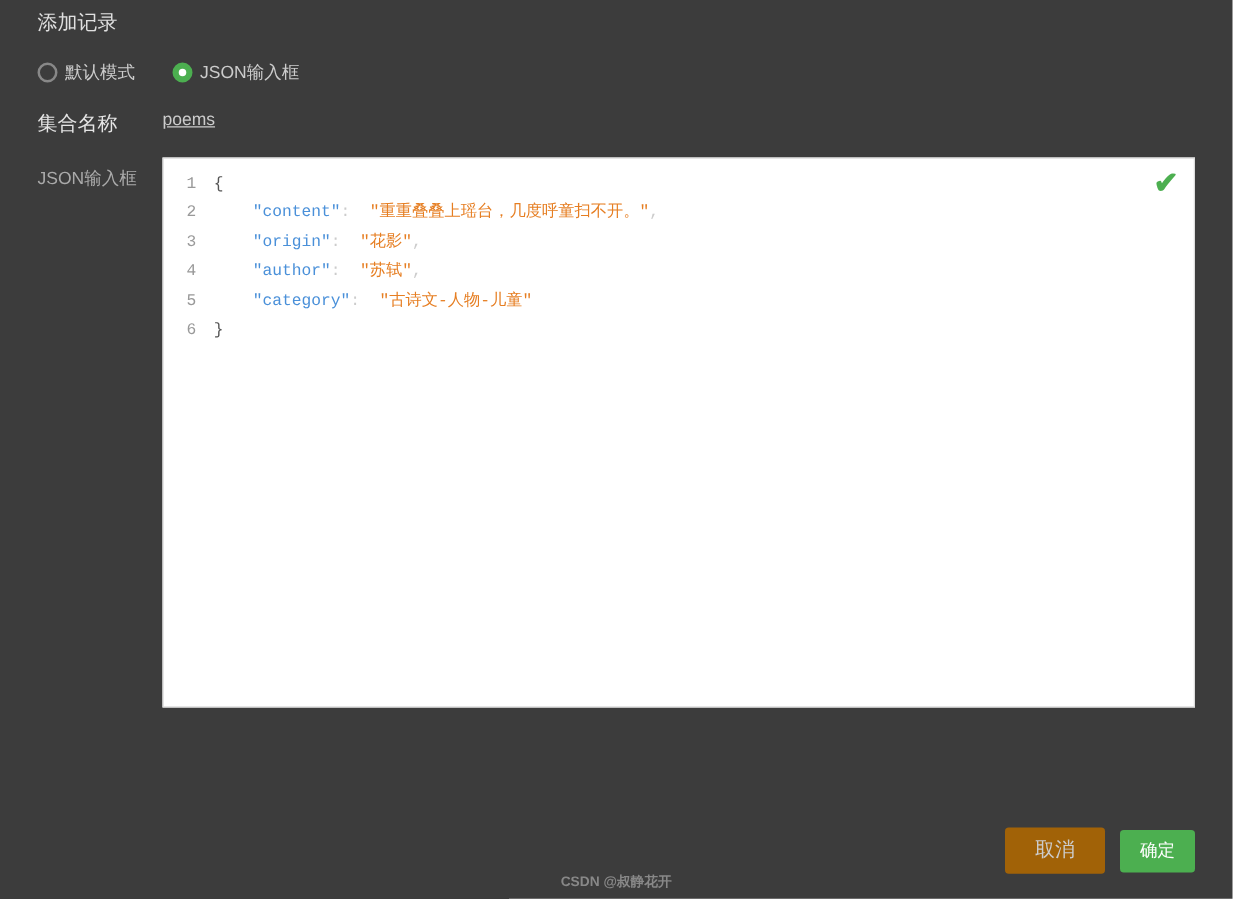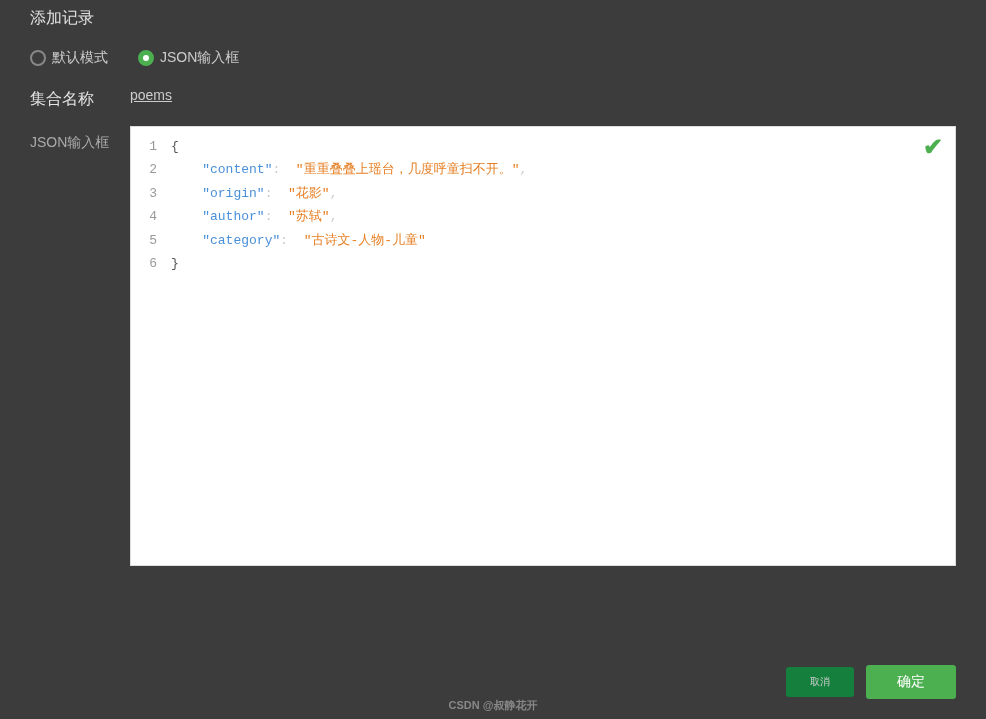--- a/index.html
+++ b/index.html
@@ -180,31 +180,31 @@
       position: absolute;
       bottom: 20px;
       right: 30px;
       display: flex;
       gap: 12px;
       align-items: center;
     }
 
     .btn-cancel {
       padding: 8px 24px;
-      background: #15803d;
+      background: #a16207;
       color: #ccc;
       border: none;
       border-radius: 3px;
-      font-size: 10px;
+      font-size: 16px;
       cursor: pointer;
       font-family: 'Microsoft YaHei', sans-serif;
     }
 
     .btn-confirm {
-      padding: 8px 31px;
+      padding: 8px 16px;
       background: #4caf50;
       color: white;
       border: none;
       border-radius: 3px;
       font-size: 14px;
       cursor: pointer;
       font-family: 'Microsoft YaHei', sans-serif;
     }
 
     .watermark {

